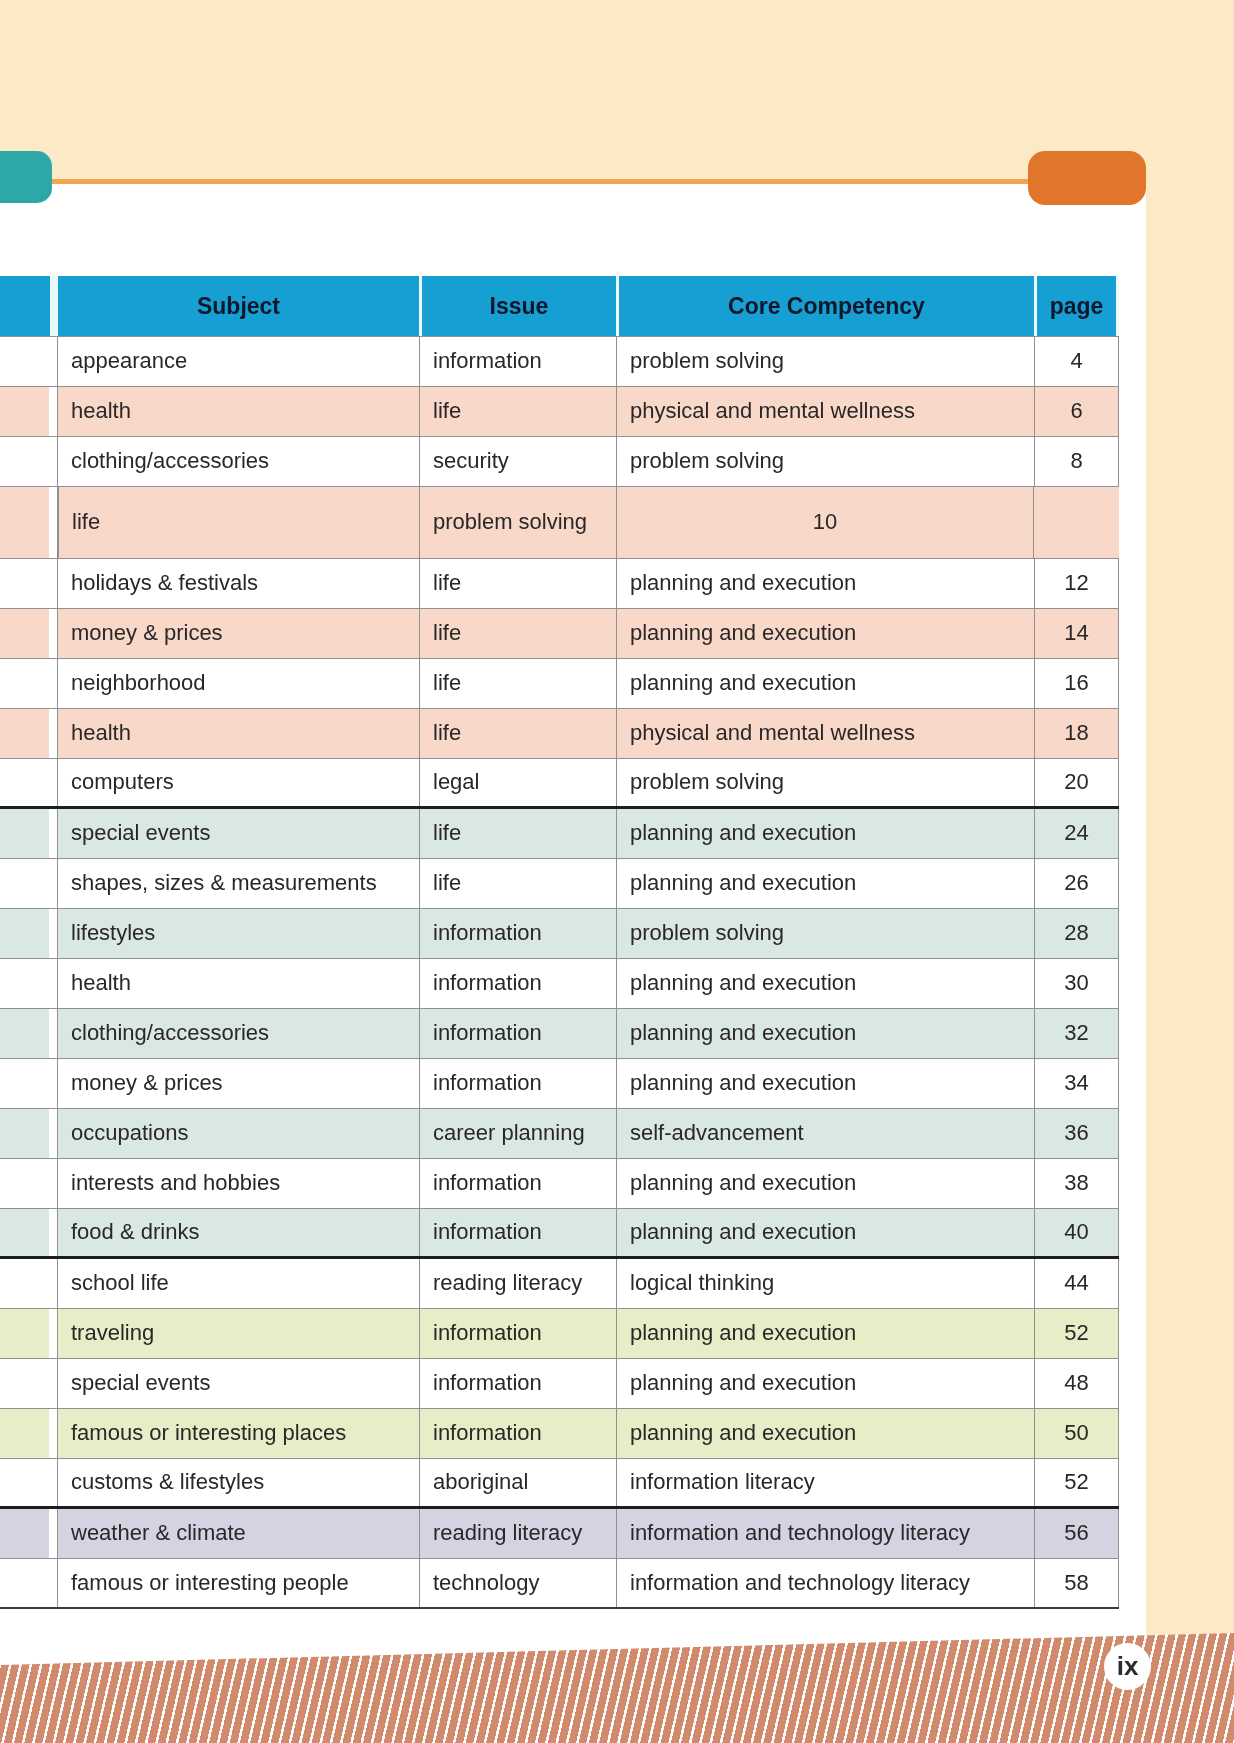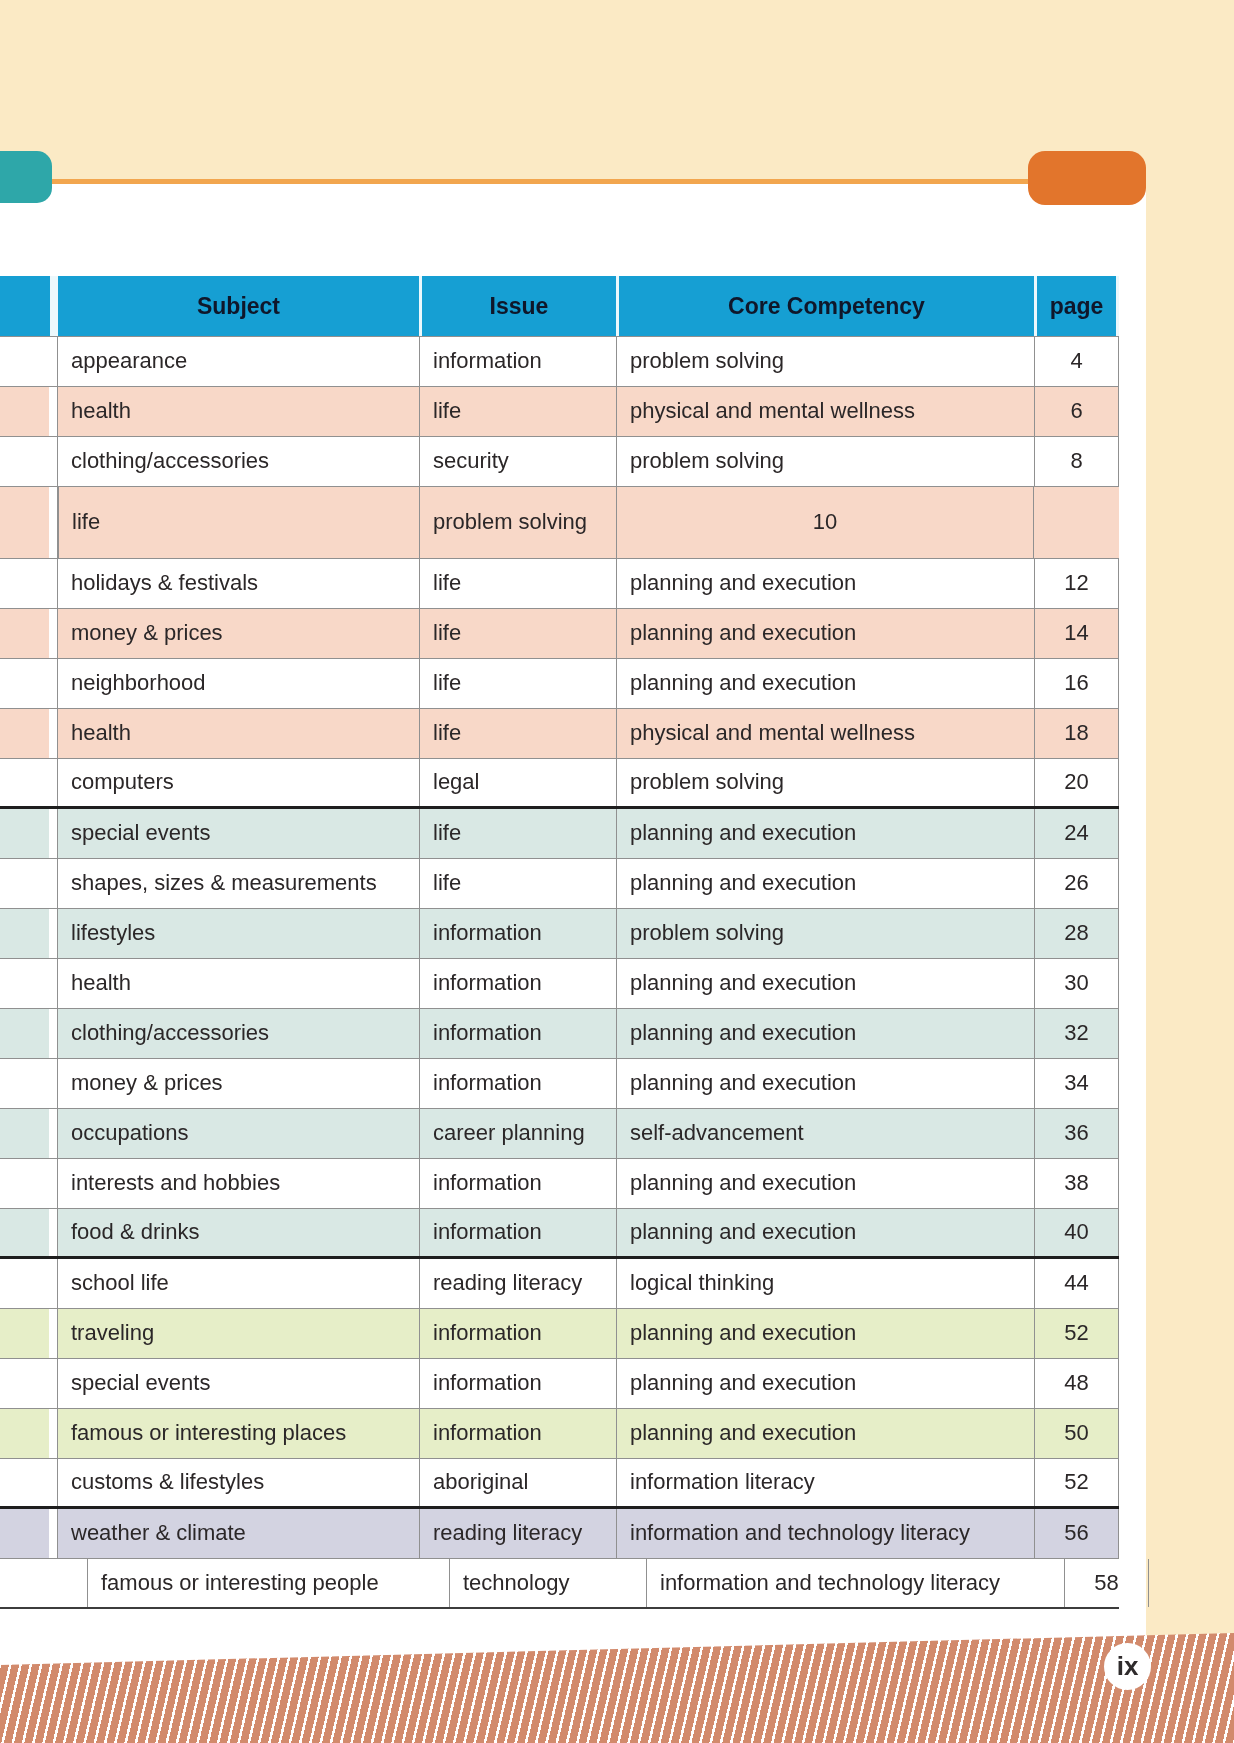--- a/index.html
+++ b/index.html
@@ -39,21 +39,21 @@
   .thead .h0 { box-shadow: inset -8px 0 0 rgba(255,255,255,0.92); }
   .thead .h2, .thead .h3, .thead .h4 { border-left:3px solid rgba(255,255,255,0.92); }
   .thead .h4 { border-right:3px solid rgba(255,255,255,0.92); }
   .trow {
     display:grid; grid-template-columns:58px 361px 197px 418px 85px;
     min-height:50px; background:#ffffff;
     border-bottom:1.5px solid var(--borderthin, #909090);
   }
   .trow.tall { min-height:72px; }
   .trow.sec-end { border-bottom:3px solid var(--borderthick, #1e1e1e);text-align:right; }
-  .trow.last { border-bottom:2.5px solid #3c3c3c;padding-left:30px; }
+  .trow.last { border-bottom:2.5px solid #3c3c3c; }
   .t-salmon { background: var(--salmon, #f8d8c8); }
   .t-teal   { background: var(--tealrow, #d9e8e4); }
   .t-green  { background: var(--greenrow, #e6eec8); }
   .t-lav    { background: var(--lavrow, #d3d3e1); text-align: right; }
   .c {
     display:flex; align-items:center;
     font-size:22px; color: var(--textcolor, #2b2728); line-height:1.2;
   }
   .c0 {
     box-shadow: inset -8px 0 0 #ffffff;

